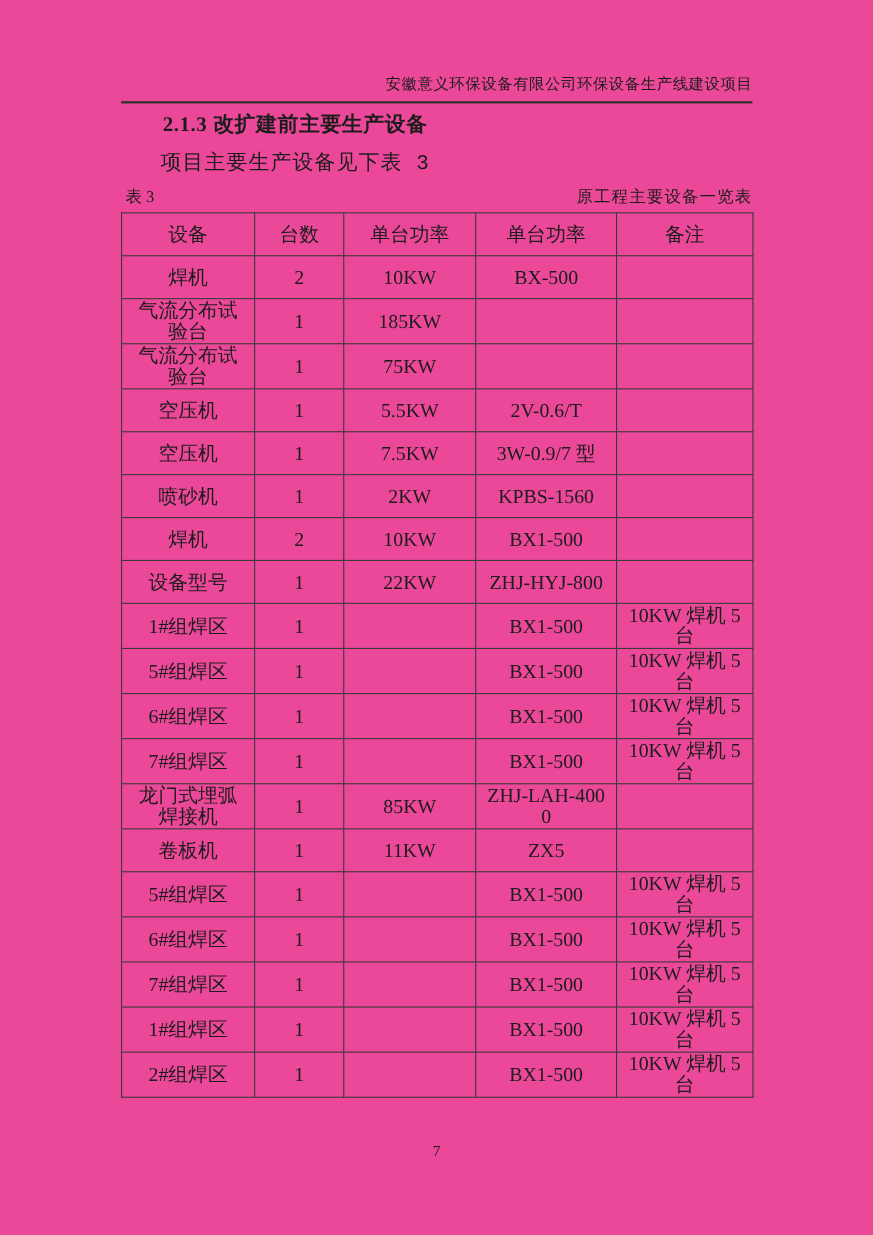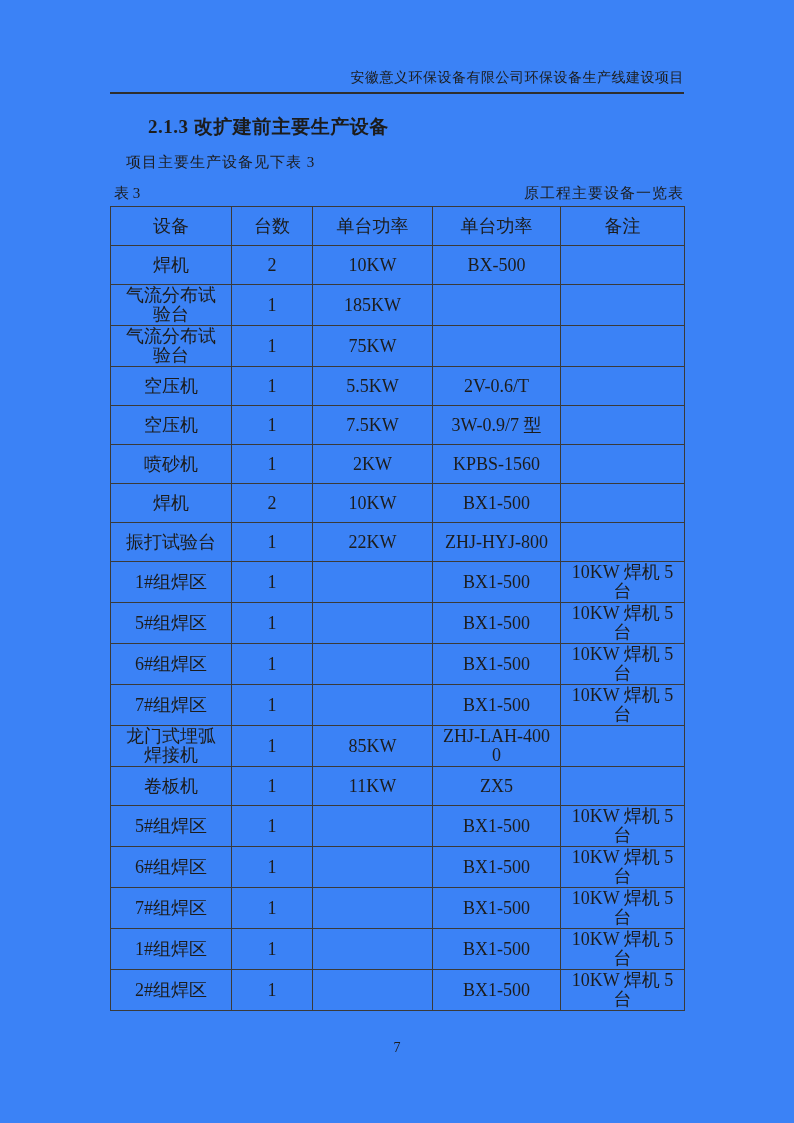--- a/index.html
+++ b/index.html
@@ -5,53 +5,54 @@
   html, body {
     margin: 0;
     padding: 0;
     background: #ffffff;
   }
   .page {
     position: relative;
     width: 794px;
     height: 1123px;
     margin: 0 auto;
-    background: #3b82f6;
+    background: #ec4899;
     font-family: "Liberation Serif", "DejaVu Serif", serif;
     color: #1c1c1c;
     overflow: hidden;
   }
   .content {
     padding: 68px 110px 0 110px; 
   }
   
   .doc-header {
     text-align: right;
     font-size: 14px;
     line-height: 20px;
     letter-spacing: 0.5px;
     padding-bottom: 4px;
     border-bottom: 2px solid #2e2e2e;
   }
   
   .section-heading {
-    margin-top: 20px;
+    margin-top: 7px;
     margin-left: 38px;
     font-size: 19px;
     font-weight: bold;
     line-height: 26px;
     letter-spacing: 0.5px;
   }
   
   .intro {
     margin-top: 10px;
-    margin-left: 16px;
-    font-size: 15px;
+    margin-left: 36px;
+    font-size: 19px;
     line-height: 24px;
     letter-spacing: 1px;
+    font-family: Liberation Mono, monospace;
   }
   
   .table-caption {
     position: relative;
     margin-top: 9px;
     height: 20px;
     font-size: 15px;
     line-height: 20px;
   }
   .table-caption .label {
@@ -172,21 +173,21 @@
             <td></td>
           </tr>
           <tr>
             <td>焊机</td>
             <td>2</td>
             <td>10KW</td>
             <td>BX1-500</td>
             <td></td>
           </tr>
           <tr>
-            <td>振打试验台</td>
+            <td>设备型号</td>
             <td>1</td>
             <td>22KW</td>
             <td>ZHJ-HYJ-800</td>
             <td></td>
           </tr>
           <tr>
             <td>1#组焊区</td>
             <td>1</td>
             <td></td>
             <td>BX1-500</td>

